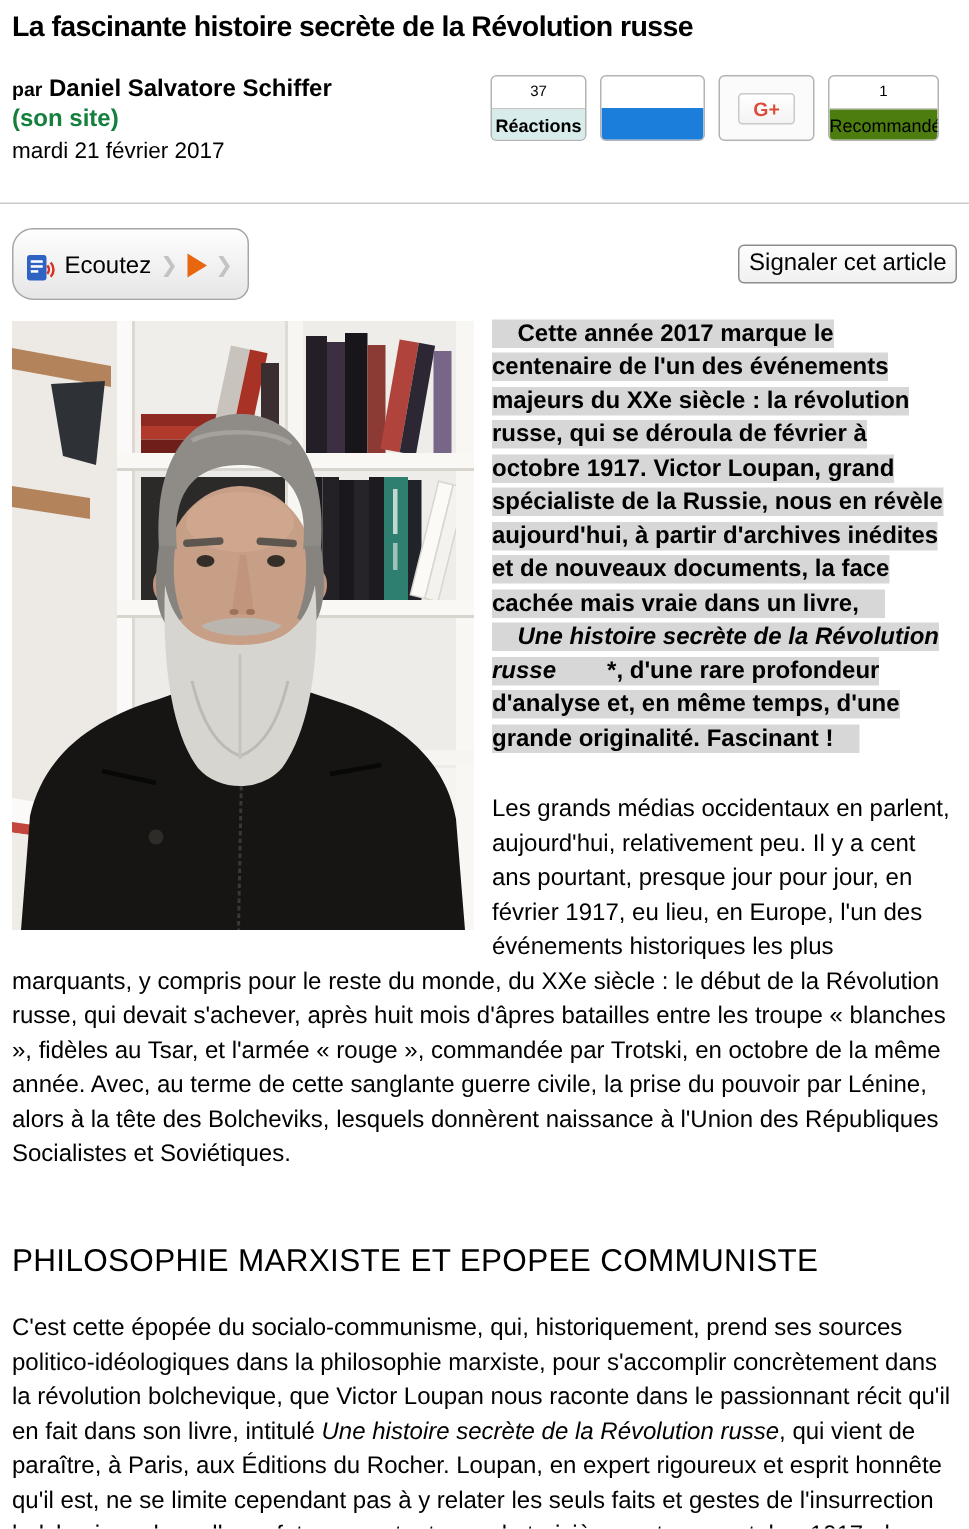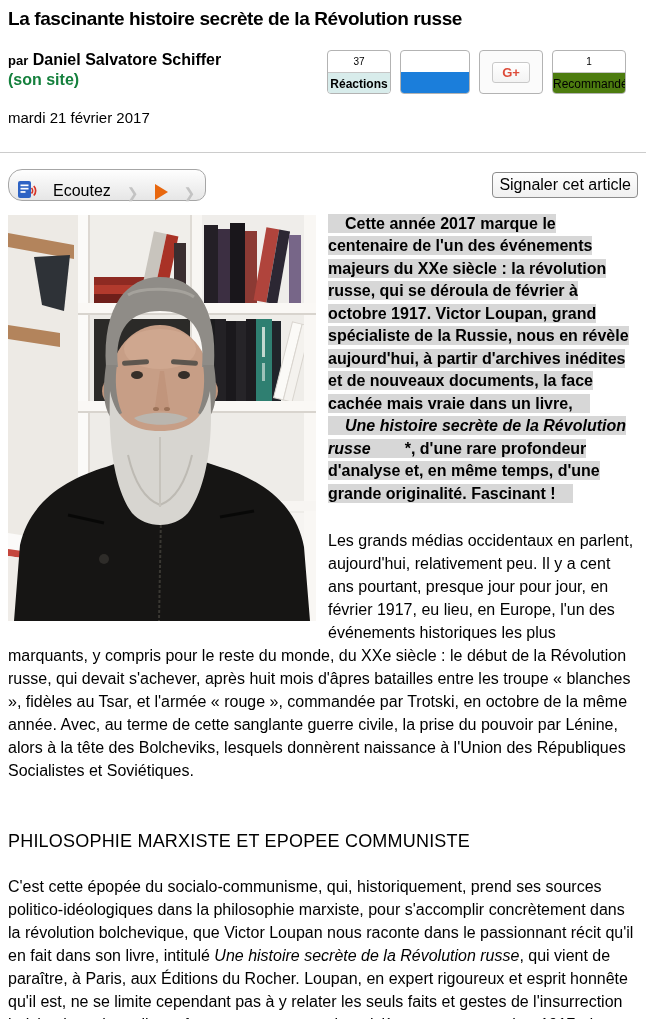--- a/index.html
+++ b/index.html
@@ -12,21 +12,21 @@
 
   
   h1.title{
     font-size:19px;line-height:1.22;font-weight:700;
     margin:7px 0 20px;letter-spacing:-0.4px;
   }
   .header-row{display:flex;justify-content:space-between;align-items:flex-start;}
   .byline{max-width:248px;font-size:16px;font-weight:700;line-height:1.25;}
   .byline .par{font-size:13px;}
   .byline .site{color:#15803d;}
-  .date{font-weight:400;font-size:15px;margin-top:19px;}
+  .date{font-weight:400;font-size:15px;margin-top:2px;}
 
   .social{display:flex;gap:9px;margin-right:12px;}
   .s-btn{
     border:1px solid #b3b3b3;border-radius:4px;overflow:hidden;background:#fff;
     height:44px;box-sizing:border-box;padding:0;cursor:pointer;
   }
   .s-top{height:21px;line-height:21px;font-size:10px;text-align:center;border-bottom:1px solid #c6c6c6;}
   .s-bot{height:22px;line-height:22px;font-size:12px;text-align:center;}
   .s-btn.w64{width:64px;}.s-btn.w70{width:70px;}.s-btn.w74{width:74px;}
   .s-bot.teal{background:#d8eceb;font-weight:bold;}
@@ -37,22 +37,22 @@
   .gbtn{
     border:1px solid #c9c9c9;border-radius:3px;background:linear-gradient(#fff,#f3f3f3);
     color:#dd4b39;font-weight:700;font-size:13px;padding:2px 9px;
   }
 
   hr.sep{border:none;border-top:1px solid #ccc;margin:24px -8px 16px;}
 
   
   .toolbar-row{display:flex;justify-content:space-between;align-items:center;margin:0 0 12px;}
   .listen{
-    display:inline-flex;align-items:flex-end;gap:16px;height:30px;
-    padding:0 10px 0 8px;border:1px solid #a6a6a6;
+    display:inline-flex;align-items:flex-start;gap:6px;height:30px;
+    padding:16px 10px 0 8px;border:1px solid #a6a6a6;
     border-radius:14px 10px 10px 14px;
     background:linear-gradient(#fefefe,#e6e6e6);
     font-size:16px;cursor:pointer;
   }
   .chev{color:#c3c3c3;font-size:14px;line-height:1;}
   .play{width:0;height:0;border-left:13px solid #e8670e;border-top:8px solid transparent;border-bottom:8px solid transparent;cursor:pointer;}
   .report{
     font-family:"Liberation Sans",sans-serif;font-size:16px;color:#000;
     padding:3px 6px;border:1px solid #8c8c8c;border-radius:4px;
     background:linear-gradient(#fefefe,#f0f0f0);cursor:pointer;
@@ -60,21 +60,21 @@
 
   
   .article{font-size:16px;line-height:23px;}
   .photo{float:left;width:308px;height:406px;margin:2px 12px 10px 0;}
   .photo svg{display:block;}
   p.intro{margin:0 0 24px;font-weight:700;line-height:22.5px;}
   .hl{background:#d7d7d7;padding:1px 17px;}
   .hl.it{font-style:italic;}
   p.b2{margin:0;}
   .clear{clear:both;}
-  h2.section{font-size:18px;font-weight:400;margin:48px 0 22px;letter-spacing:0.2px;}
+  h2.section{font-size:21px;font-weight:400;margin:48px 0 22px;letter-spacing:0.2px;}
   p.b3{margin:0;}
   .bookit{font-style:italic;}
 </style>
 </head>
 <body>
 
 <div class="page">
 
   <h1 class="title">La fascinante histoire secrète de la Révolution russe</h1>
 

